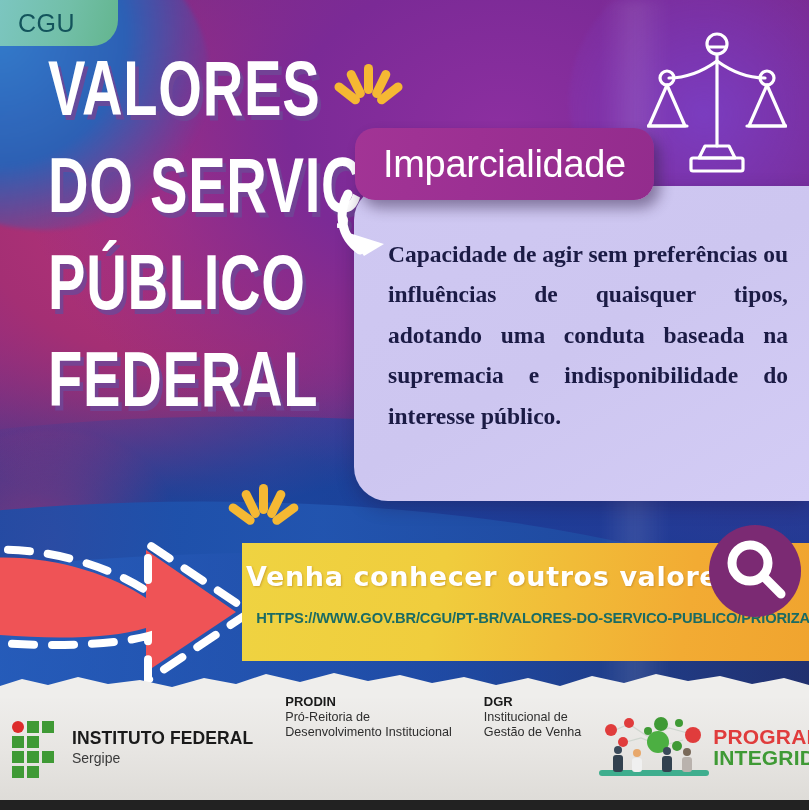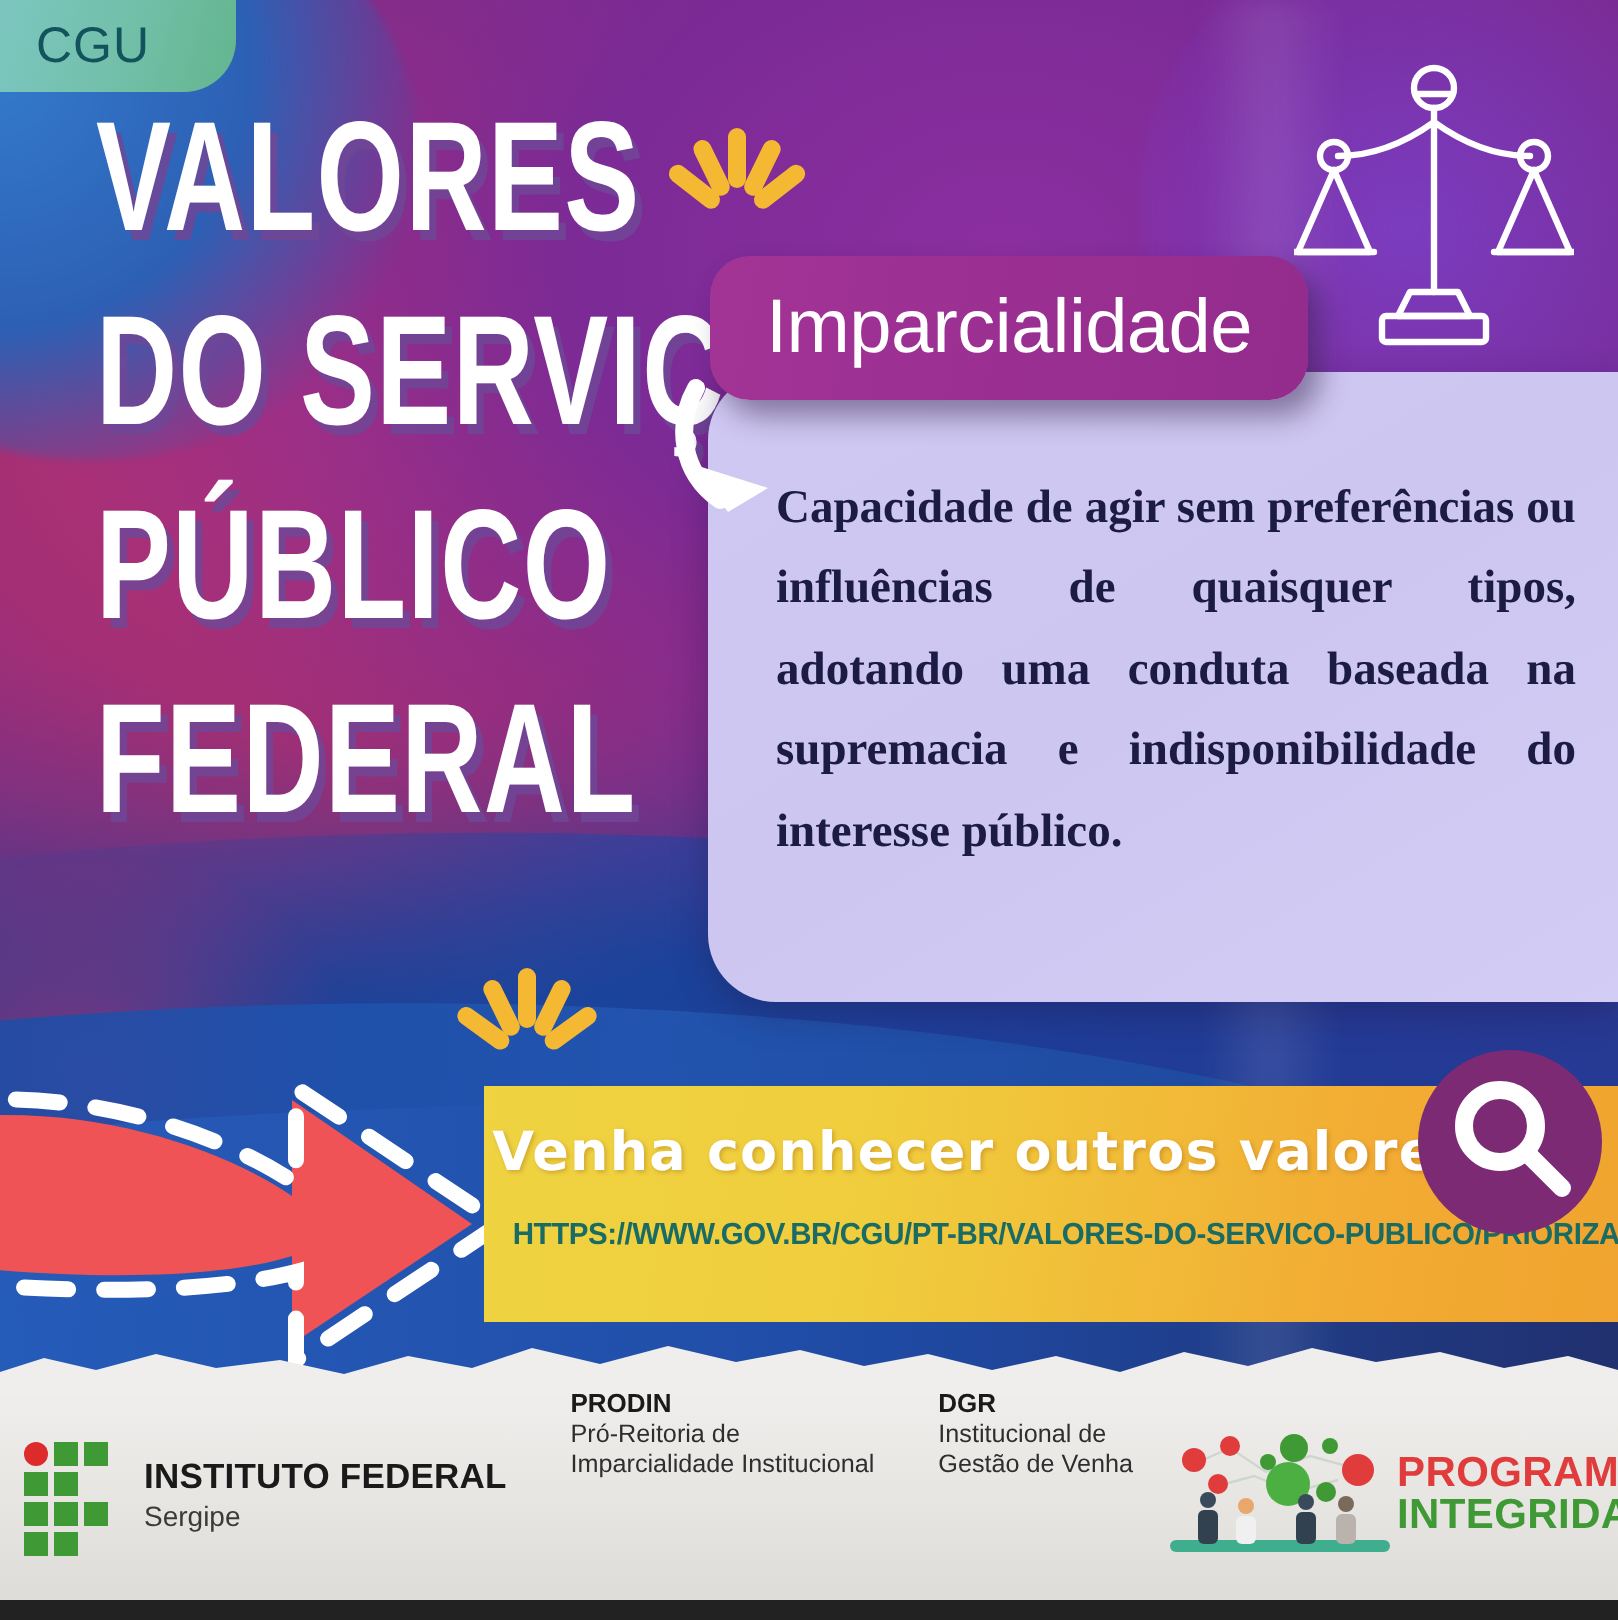--- a/index.html
+++ b/index.html
@@ -438,21 +438,21 @@
           <div class="t1">INSTITUTO FEDERAL</div>
           <div class="t2">Sergipe</div>
         </div>
       </div>
 
       <div class="divider"></div>
 
       <div class="dept">
         <div class="d1">PRODIN</div>
         <div class="d2">Pró-Reitoria de</div>
-        <div class="d2">Imparcialidade Institucional</div>
+        <div class="d2">Desenvolvimento Institucional</div>
       </div>
 
       <div class="divider"></div>
 
       <div class="dept">
         <div class="d1">DGR</div>
         <div class="d2">Institucional de</div>
         <div class="d2">Gestão de Venha</div>
       </div>
 

